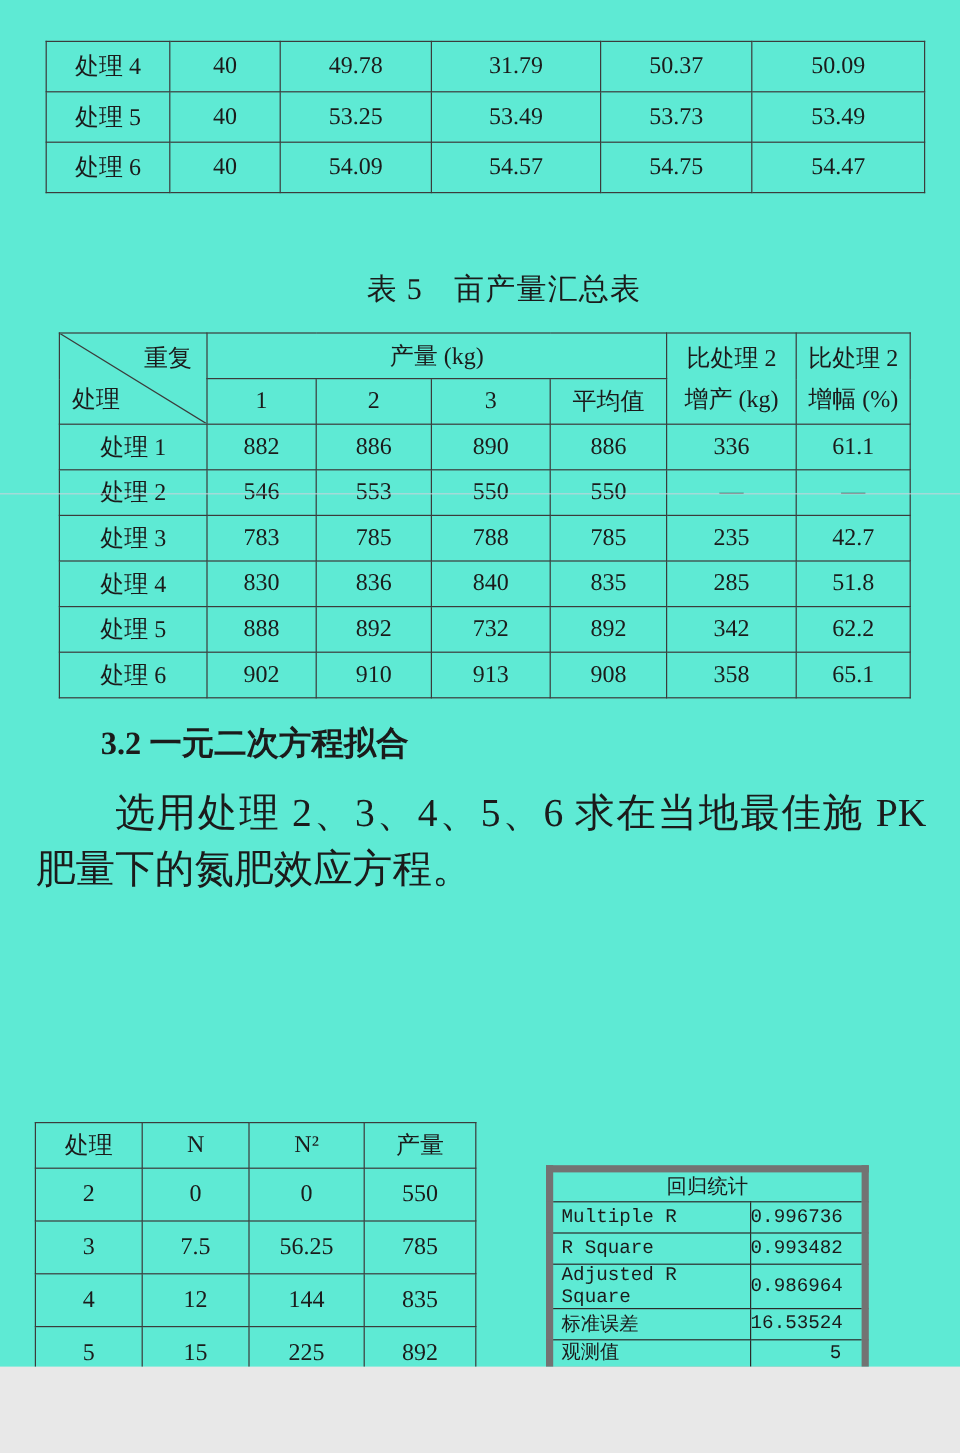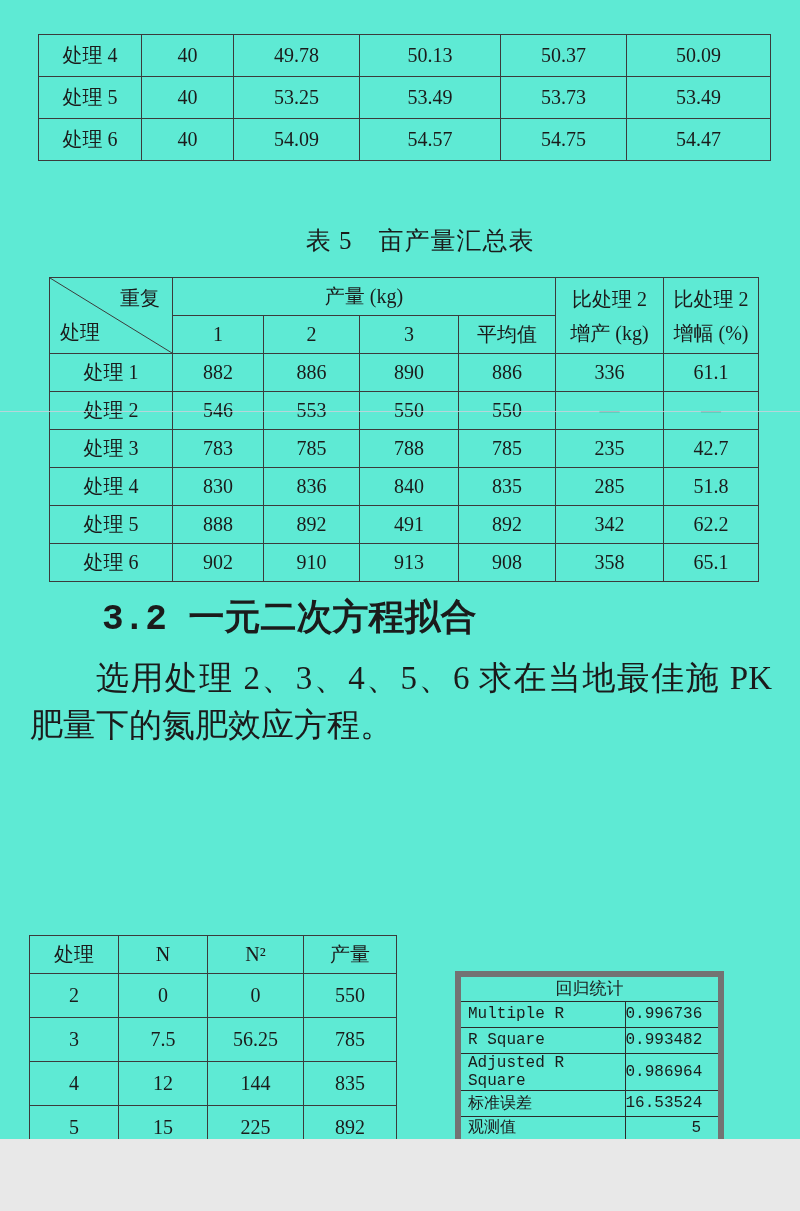--- a/index.html
+++ b/index.html
@@ -31,22 +31,22 @@
   .two-line { line-height:34px; }
 
   
   .fold-line { position:absolute; top:411px; left:0; width:800px; height:1px;
     background:#c4d2da; opacity:.85; }
 
   
   .text-block { position:absolute; top:601px; left:30px; width:742px; }
   .para1 { margin:0; font-size:26.5px; line-height:47px; text-align:justify;
     text-indent:2em; }
-  .section-heading { margin:3px 0 0 0; font-size:36px; font-weight:bold;
-    line-height:31px; text-indent:2em;font-family:Liberation Mono, monospace; }
+  .section-heading { margin:3px 0 0 0; font-size:27px; font-weight:bold;
+    line-height:31px; text-indent:2em; }
   .para2 { margin:20px 0 0 0; font-size:33px; line-height:47px;
     text-align:justify; text-indent:2em; }
 
   
   #n-table { position:absolute; top:935px; left:29px; width:367px; font-size:20px; }
   #n-table thead tr { height:38px; }
   #n-table tbody tr { height:44px; }
 
   
   #reg-table { position:absolute; top:971px; left:455px; width:263px;
@@ -73,21 +73,21 @@
         <col style="width:126px">
       <col style="width:141px">
         <col style="width:126px">
         <col style="width:144px">
     </colgroup>
     <tbody>
         <tr>
           <td>处理 4</td>
           <td>40</td>
           <td>49.78</td>
-          <td>50.13</td>
+          <td>31.79</td>
           <td>50.37</td>
           <td>50.09</td>
         </tr>
         <tr>
           <td>处理 5</td>
           <td>40</td>
           <td>53.25</td>
           <td>53.49</td>
           <td>53.73</td>
           <td>53.49</td>
@@ -175,21 +175,21 @@
           <td>836</td>
           <td>840</td>
           <td>835</td>
           <td>285</td>
           <td>51.8</td>
         </tr>
         <tr>
           <td>处理 5</td>
           <td>888</td>
           <td>892</td>
-          <td>491</td>
+          <td>732</td>
           <td>892</td>
           <td>342</td>
           <td>62.2</td>
         </tr>
         <tr>
           <td>处理 6</td>
           <td>902</td>
           <td>910</td>
           <td>913</td>
           <td>908</td>

